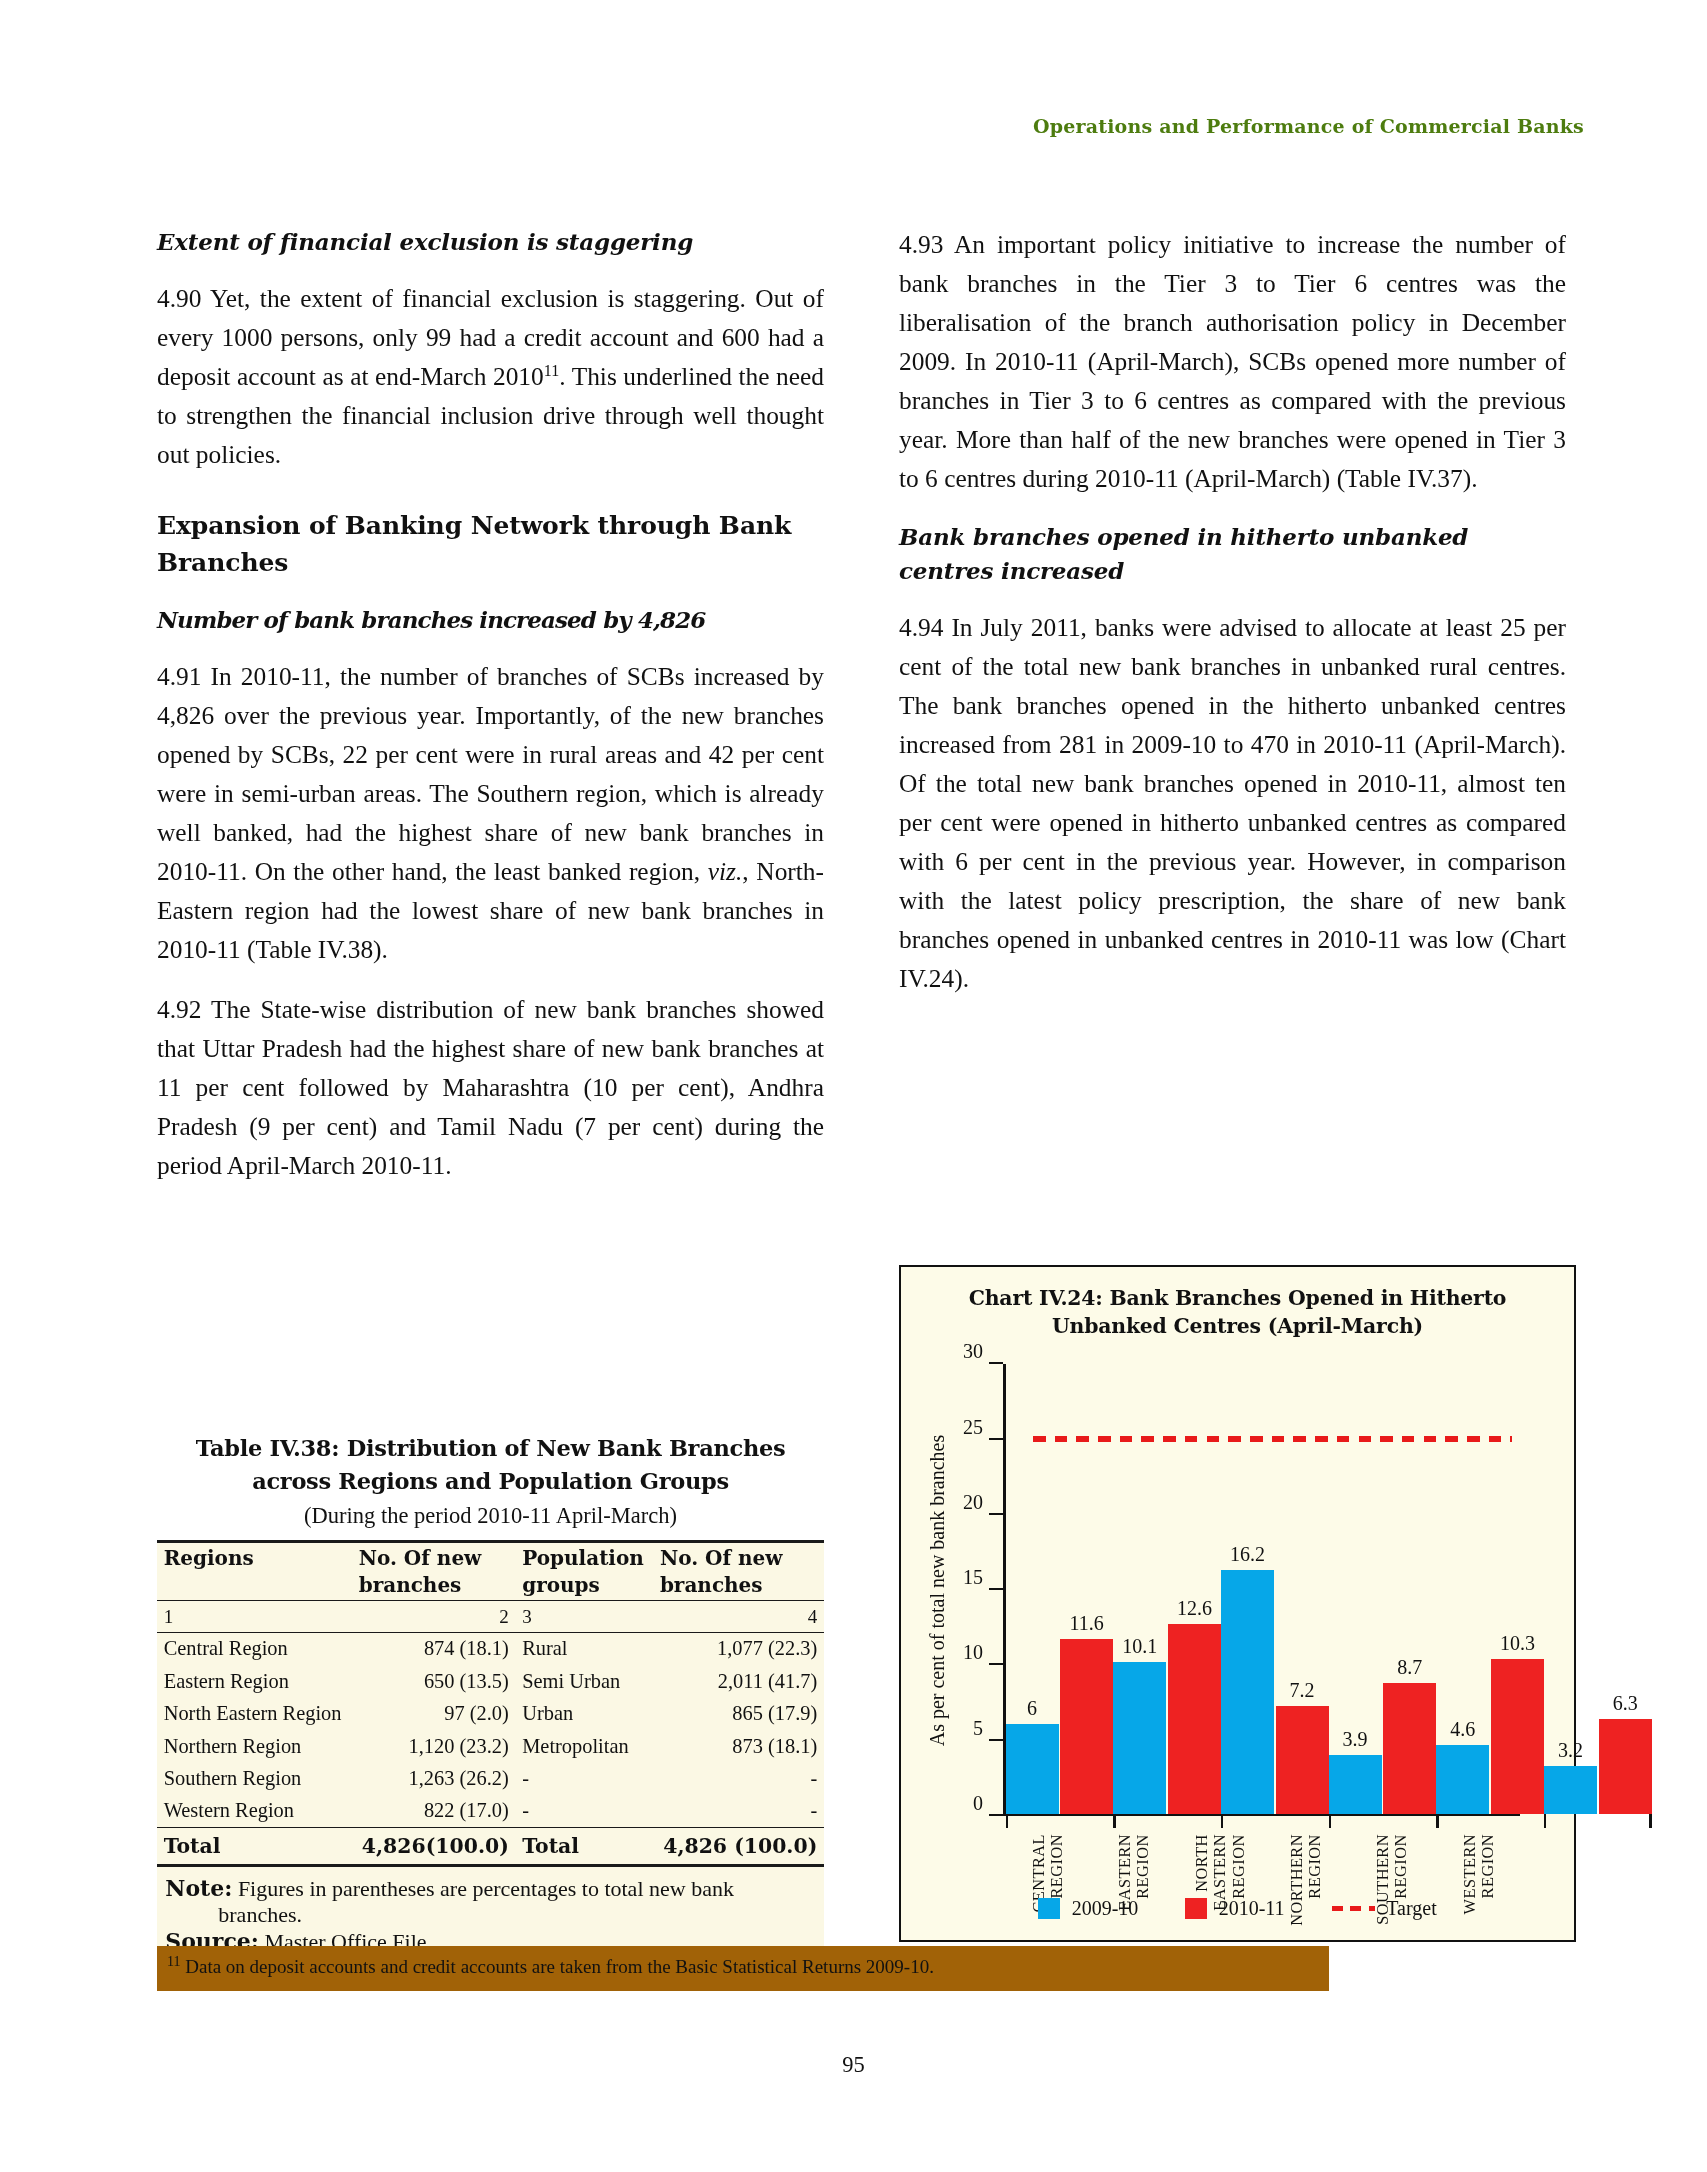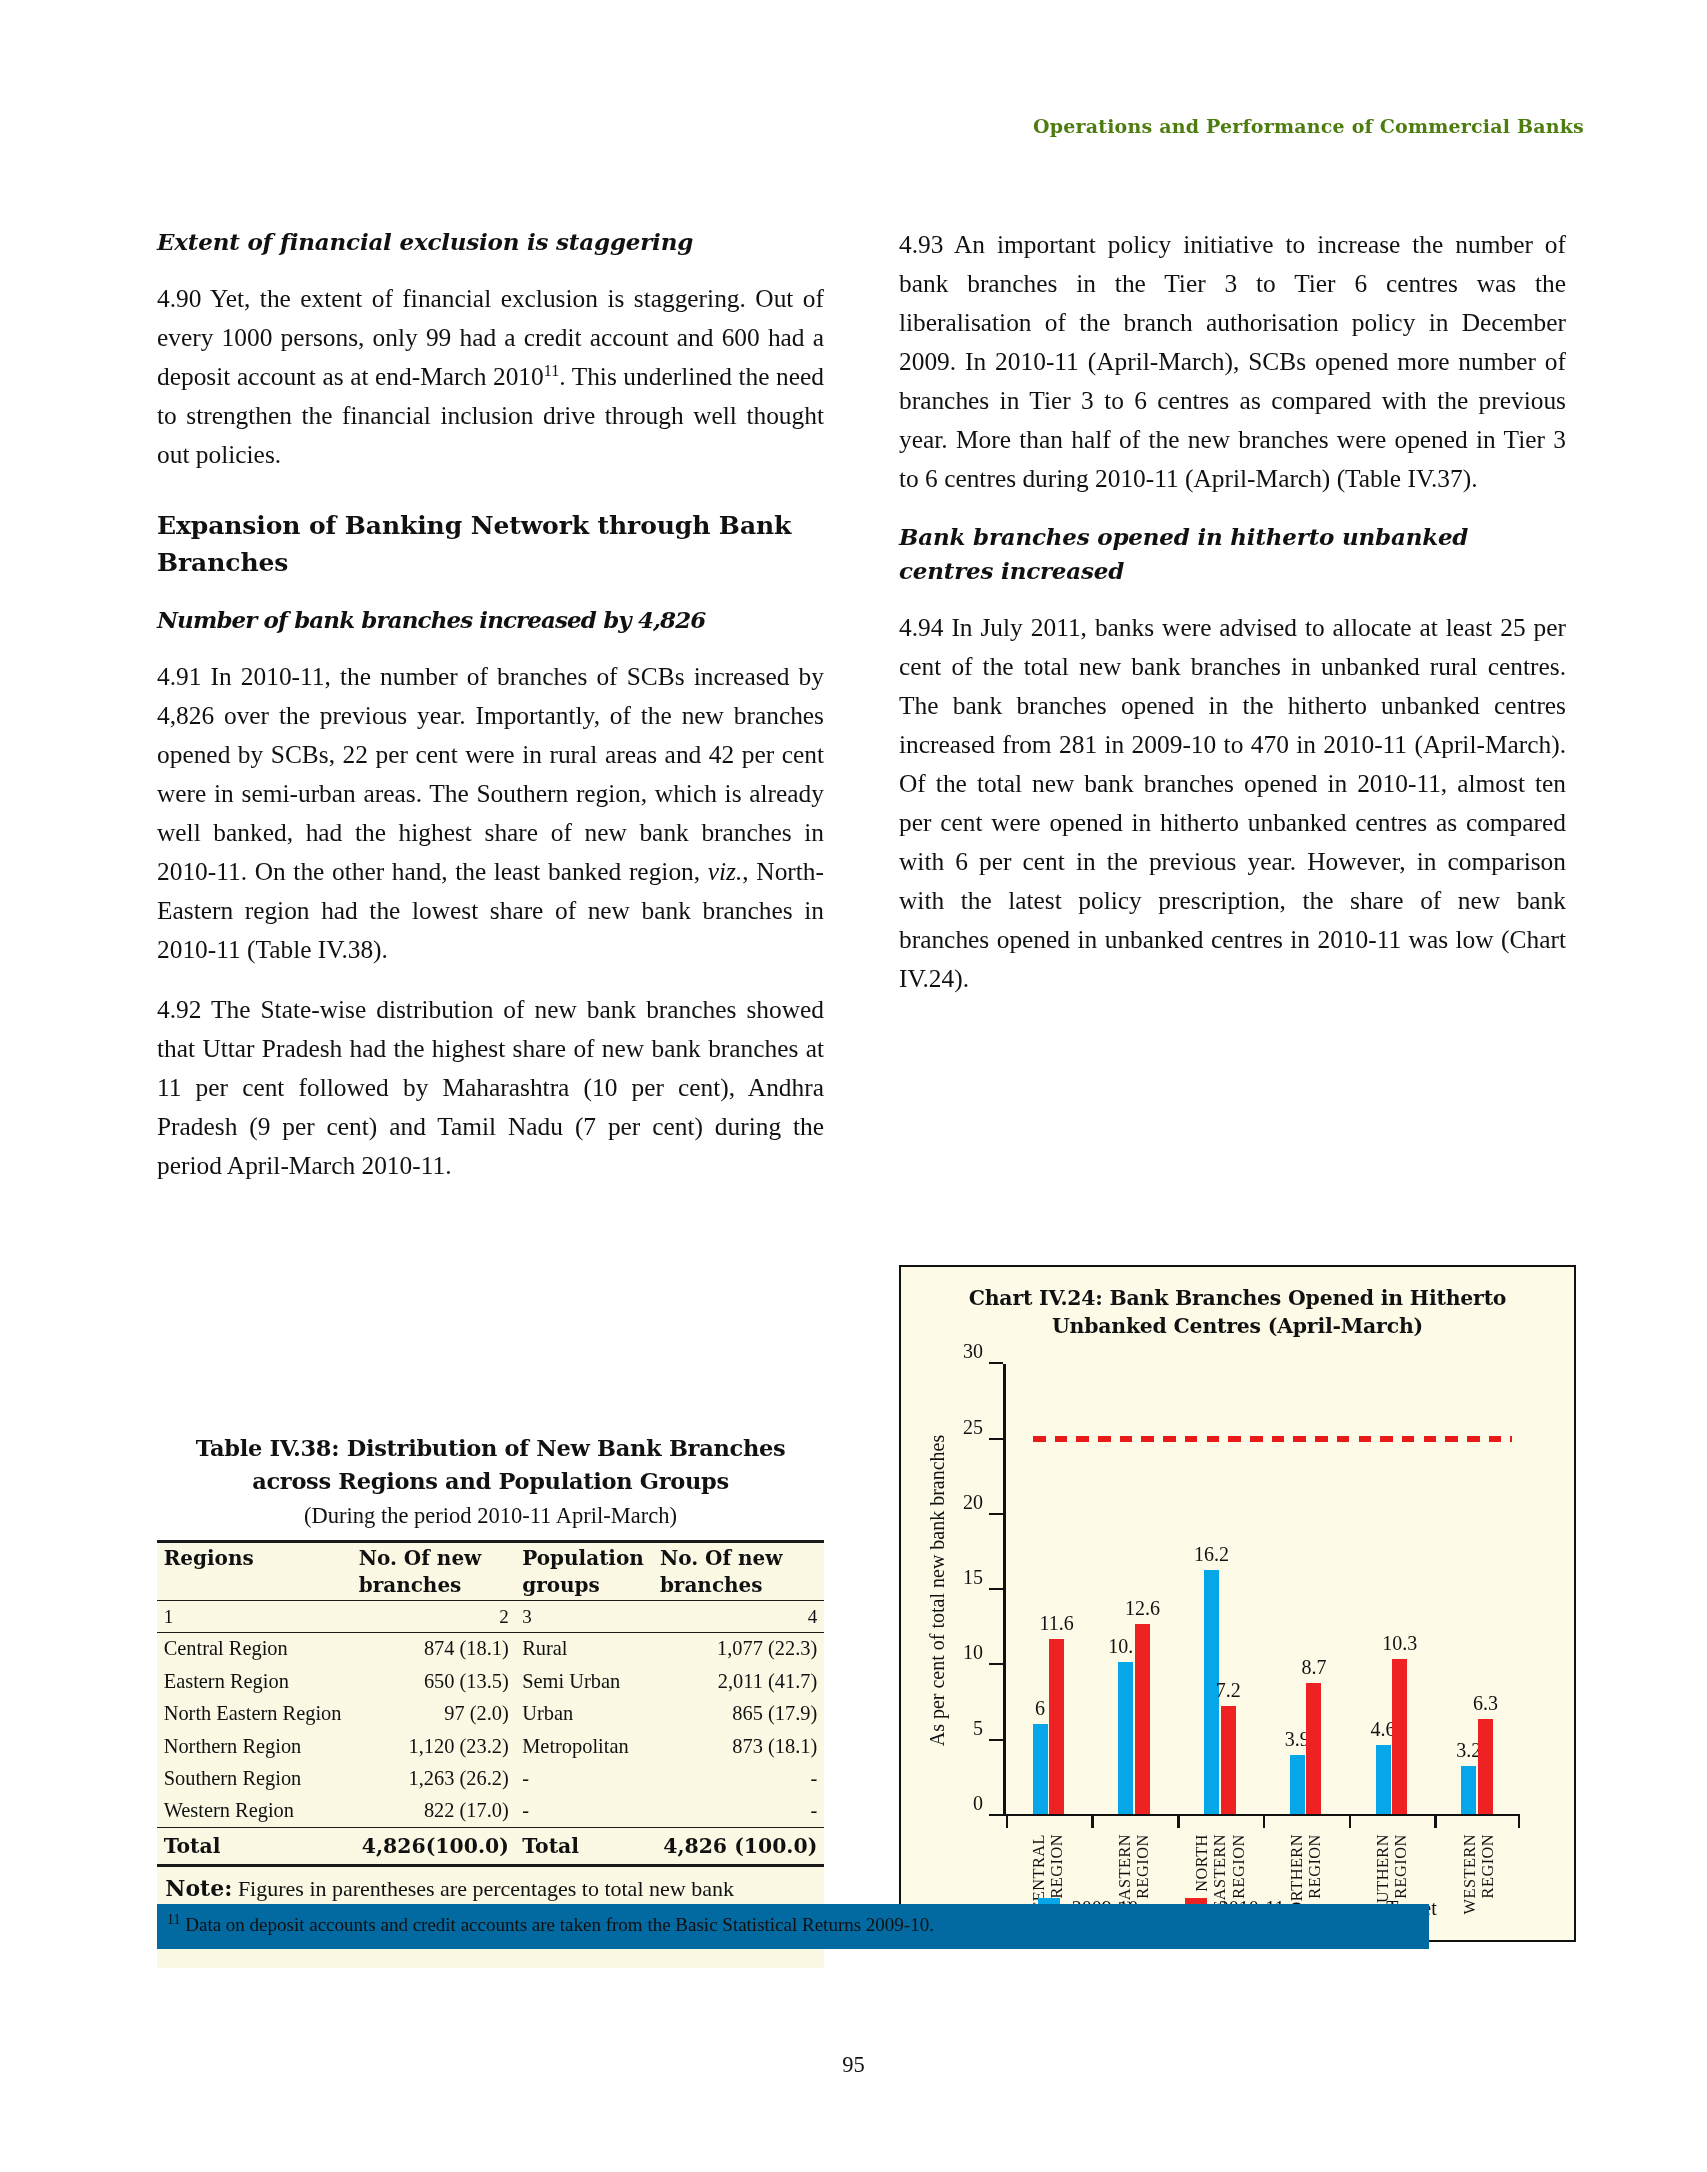--- a/index.html
+++ b/index.html
@@ -143,21 +143,21 @@
   }
   .target-line {
     position:absolute; left:30px; right:8.3px; height:5.8px;
     background:repeating-linear-gradient(to right,#E81A1A 0 12.5px,transparent 12.5px 21.7px);
   }
   .groups {
     position:absolute; left:2.5px; right:0; bottom:2.5px; top:0;
     display:flex;
   }
   .group { flex:1 1 0; position:relative; display:flex; align-items:flex-end; justify-content:center; gap:1.7px; }
-  .bar { width:15px; position:relative; }
+  .bar { width:15px; position:relative;padding-left:38px; }
   .bar.b09 { background:#06A7E8; }
   .bar.b10 { background:#EE2222; }
   .blabel {
     position:absolute; left:50%; transform:translateX(-50%);
     bottom:calc(100% + 3.3px);
     font-size:20px; white-space:nowrap;
   }
   .xtick { position:absolute; bottom:-14px; width:2.5px; height:14px; background:#111; }
   .xtick.l { left:0; }
   .xtick.r { right:0; }
@@ -177,22 +177,22 @@
     font-size:20px;
   }
   .lg { display:flex; align-items:center; gap:11.7px; }
   .sw { width:21.7px; height:21.7px; }
   .sw.blue { background:#06A7E8; }
   .sw.red  { background:#EE2222; }
   .sw.dash { width:43px; height:5.8px; background:repeating-linear-gradient(to right,#E81A1A 0 10.8px,transparent 10.8px 18.3px); }
 
   
   .footnote {
-    position:absolute; left:157px; top:1904px; width:1272px;
-    background:#0369a1;
+    position:absolute; left:157px; top:1946px; width:1172px;
+    background:#a16207;
     font-size:19px; line-height:28px;
     padding:6.7px 10px 10px 10px;
     box-sizing:border-box;
   }
   .footnote sup { font-size:14px; vertical-align:super; line-height:0; }
   .folio {
     position:absolute; left:0; right:0; top:2052px;
     text-align:center; font-size:22.5px;
   }
 </style>

